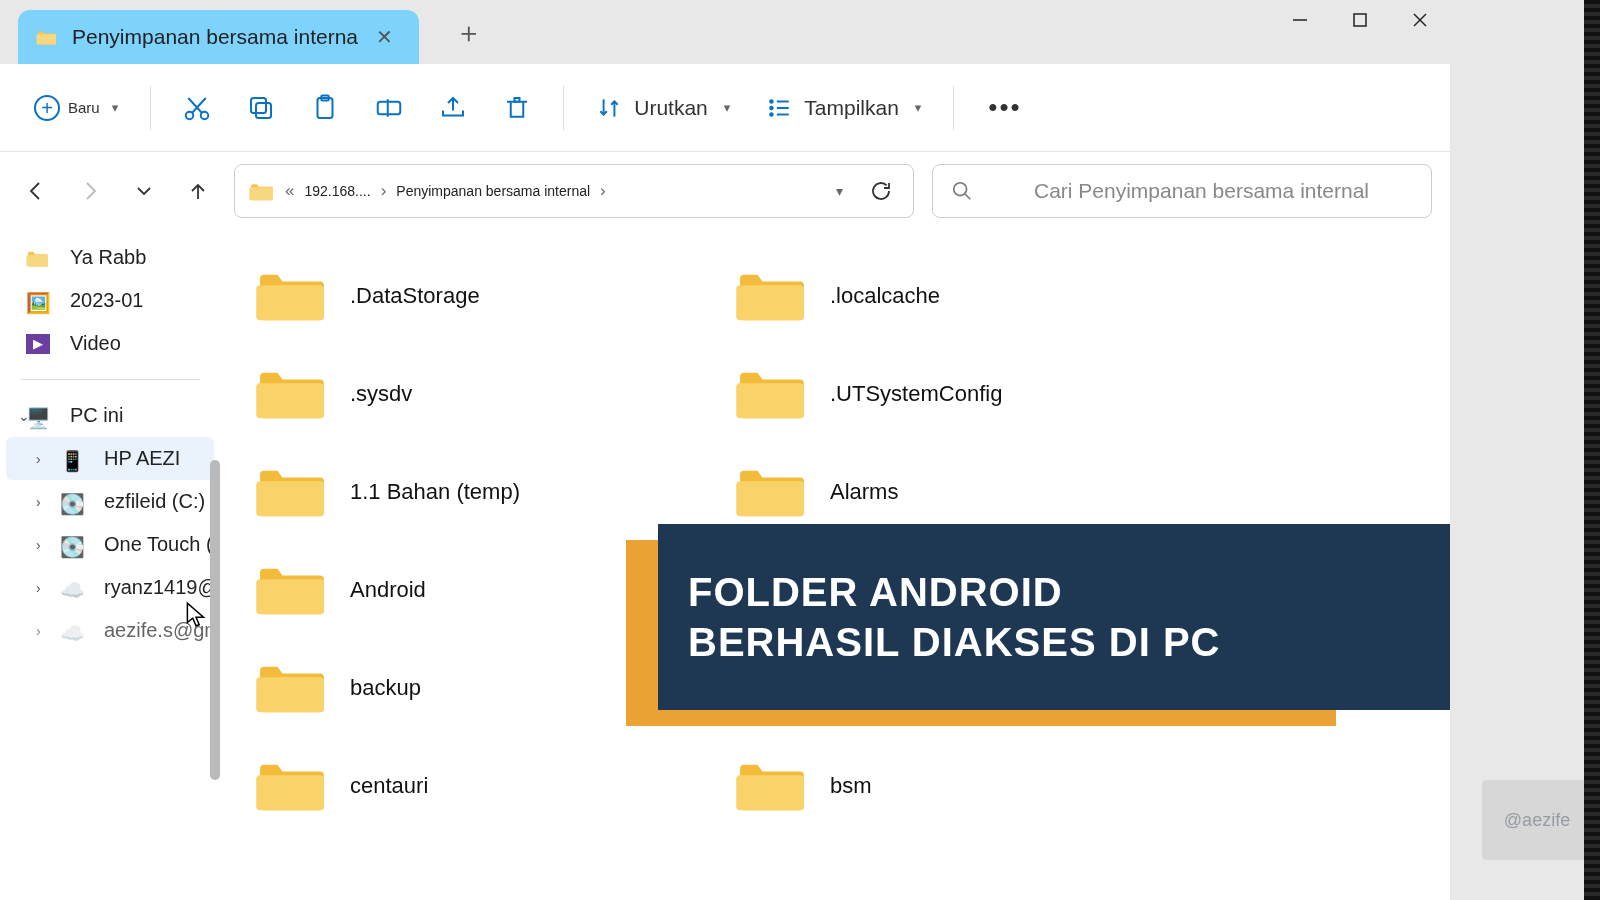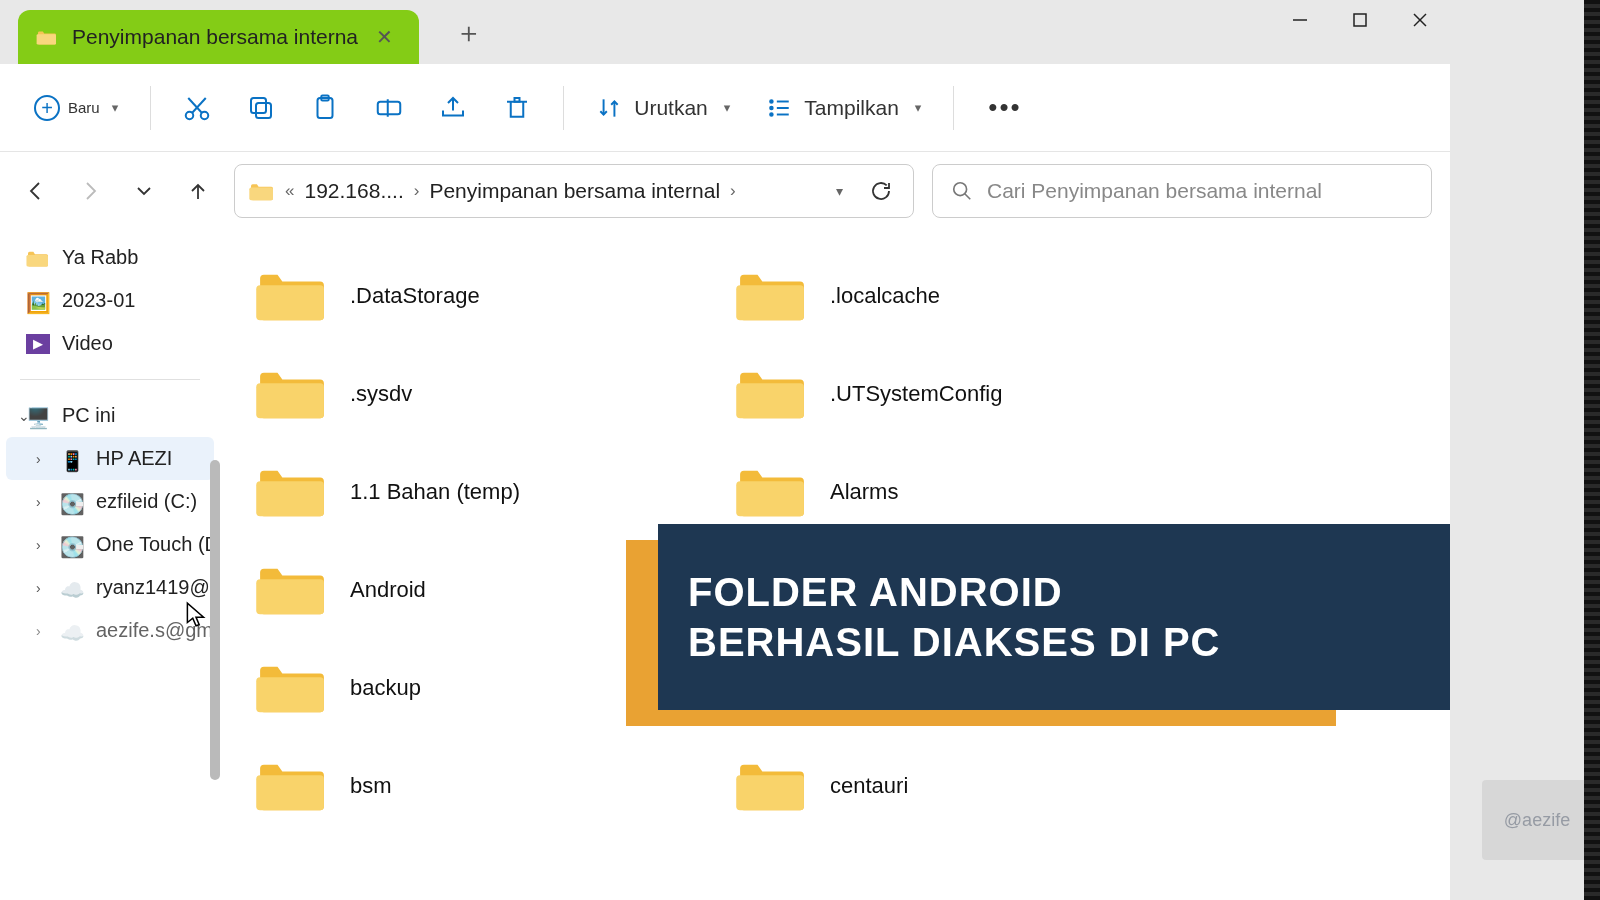--- a/index.html
+++ b/index.html
@@ -2,21 +2,21 @@
 <html><head>
 <meta charset="utf-8">
 <style>
 * { margin: 0; padding: 0; box-sizing: border-box; font-family: "Segoe UI", Arial, sans-serif; }
 body { background: #e8e8e8; width: 1600px; height: 900px; overflow: hidden; position: relative; }
 
 .window { width: 1450px; height: 900px; background: #fff; position: relative; }
 
 
 .titlebar { height: 64px; background: #e8e8e8; display: flex; align-items: flex-end; position: relative; }
-.tab { background: #84cc16; height: 54px; border-radius: 12px 12px 0 0; display: flex; align-items: center; padding: 0 18px 0 18px; margin-left: 18px; min-width: 380px; position: relative; }
+.tab { background: #7dd3fc; height: 54px; border-radius: 12px 12px 0 0; display: flex; align-items: center; padding: 0 18px 0 18px; margin-left: 18px; min-width: 380px; position: relative; }
 .tab .folder-ico { width: 22px; height: 18px; margin-right: 14px; }
 .tab-title { font-size: 21px; color: #222; white-space: nowrap; overflow: hidden; max-width: 290px; }
 .tab-close { font-size: 20px; color: #555; margin-left: 10px; padding: 4px 8px; }
 .new-tab { font-size: 28px; color: #555; padding: 12px 18px; margin-left: 18px; }
 .win-controls { position: absolute; right: 0; top: 0; display: flex; }
 .win-btn { width: 60px; height: 40px; display: flex; align-items: center; justify-content: center; font-size: 18px; color: #222; }
 .win-btn svg { stroke: #222; }
 
 
 .toolbar { height: 88px; background: #fff; border-bottom: 1px solid #e5e5e5; display: flex; align-items: center; padding: 0 20px; gap: 8px; }
@@ -32,33 +32,33 @@
 .ellipsis { font-size: 26px; letter-spacing: 2px; color: #333; padding: 8px 16px; }
 
 
 .addrbar { height: 78px; display: flex; align-items: center; padding: 0 18px; gap: 18px; }
 .nav-btn { width: 36px; height: 36px; display: flex; align-items: center; justify-content: center; color: #333; }
 .nav-btn.disabled { color: #bbb; }
 .nav-btn svg { width: 24px; height: 24px; }
 .breadcrumb { flex: 0 0 680px; height: 54px; border: 1px solid #ccc; border-radius: 8px; display: flex; align-items: center; padding: 0 14px; gap: 10px; position: relative; }
 .bc-folder { width: 26px; height: 22px; }
 .bc-sep { color: #666; font-size: 17px; }
-.bc-text { font-size: 21px; color: #222; }
+.bc-text { font-size: 14px; color: #222; }
 .bc-arrow { position: absolute; right: 70px; color: #666; font-size: 14px; }
 .bc-refresh { position: absolute; right: 20px; color: #333; }
 .searchbox { flex: 1; height: 54px; border: 1px solid #ccc; border-radius: 8px; display: flex; align-items: center; padding: 0 18px; gap: 14px; }
-.searchbox input { border: none; outline: none; font-size: 21px; flex: 1; color: #222; }
+.searchbox input { border: none; outline: none; font-size: 21px; flex: 1; color: #222; margin-left: 47px; }
 .searchbox input::placeholder { color: #888; }
 .search-ico { color: #666; }
 
 
 .content { display: flex; height: calc(900px - 64px - 88px - 78px); }
 .sidebar { width: 220px; padding: 6px 0 0 0; position: relative; }
 .sidebar-scroll { position: absolute; right: 0; top: 230px; width: 10px; height: 320px; background: #bababa; border-radius: 5px; }
-.side-item { display: flex; align-items: center; gap: 12px; padding: 10px 0 10px 26px; font-size: 20px; color: #222; white-space: nowrap; overflow: hidden; position: relative; }
+.side-item { display: flex; align-items: center; gap: 20px; padding: 10px 0 10px 26px; font-size: 20px; color: #222; white-space: nowrap; overflow: hidden; position: relative; }
 .side-item.lev2 { padding-left: 60px; }
 .side-item .caret { position: absolute; left: 18px; font-size: 14px; color: #555; }
 .side-item.lev2 .caret { left: 36px; }
 .side-item.selected { background: #eaf2fb; border-radius: 6px; margin: 0 6px; padding-left: 54px; }
 .side-item.selected .caret { left: 30px; }
 .side-divider { height: 1px; background: #e0e0e0; margin: 14px 20px; }
 .fld-small { width: 24px; height: 20px; }
 .dev-ico { width: 24px; height: 20px; display: inline-block; }
 
 .filepane { flex: 1; padding: 18px 20px; display: grid; grid-template-columns: repeat(2, 440px); grid-auto-rows: 96px; gap: 2px 40px; align-content: start; position: relative; margin-left: 8px; }
@@ -363,27 +363,27 @@
           <svg class="folder-big" viewBox="0 0 74 60">
             <use href="#folder-big"></use>
           </svg>
           <span class="file-label">backup</span>
         </div>
       <div></div>
       <div class="file-item">
           <svg class="folder-big" viewBox="0 0 74 60">
             <use href="#folder-big"></use>
           </svg>
+          <span class="file-label">centauri</span>
+        </div>
+      <div class="file-item">
+          <svg class="folder-big" viewBox="0 0 74 60">
+            <use href="#folder-big"></use>
+          </svg>
           <span class="file-label">bsm</span>
-        </div>
-      <div class="file-item">
-          <svg class="folder-big" viewBox="0 0 74 60">
-            <use href="#folder-big"></use>
-          </svg>
-          <span class="file-label">centauri</span>
         </div>
     </div>
   </div>
 
 </div>
 
 <div class="overlay-back"></div>
 <div class="overlay-front">
   <div class="line">FOLDER ANDROID</div>
   <div class="line">BERHASIL DIAKSES DI PC</div>

